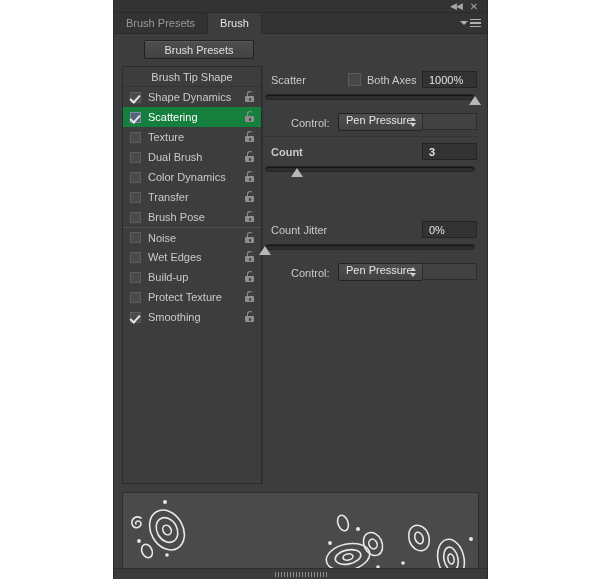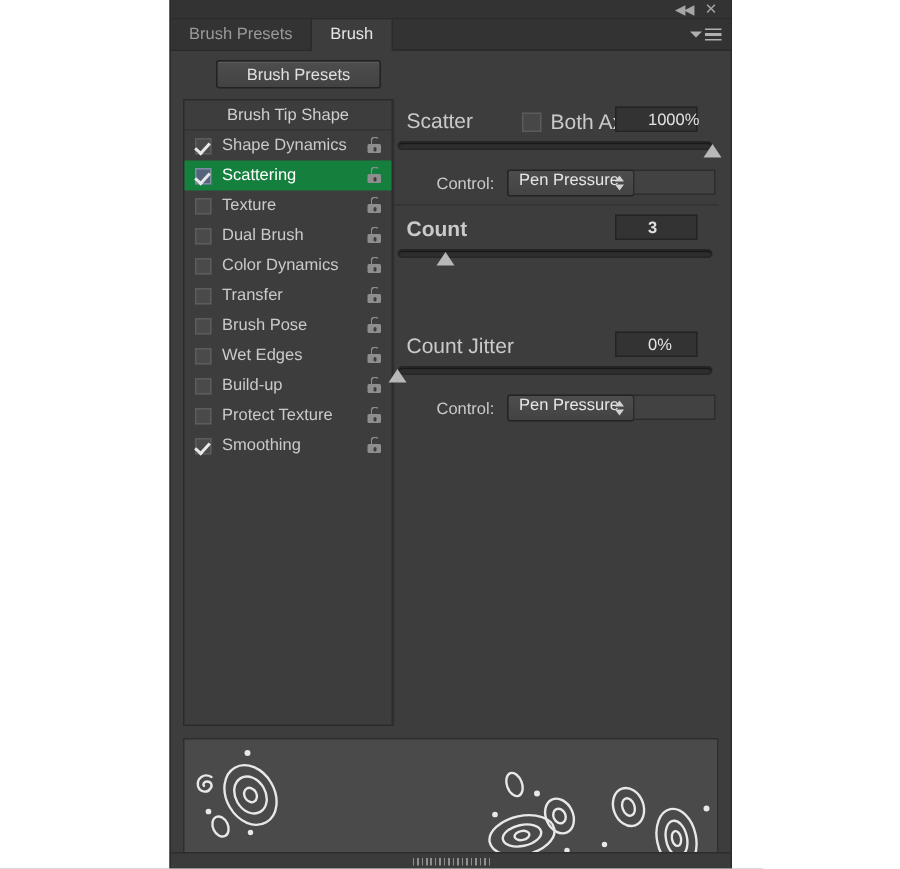--- a/index.html
+++ b/index.html
@@ -136,34 +136,34 @@
   
   .rpane {
     position:absolute; left:148px; top:32px; right:8px; height:418px;
     border-left:1px solid #333;
   }
   .ctl-sec { position:absolute; left:0; right:0; }
   .ctl-row {
     position:relative; height:20px; display:flex; align-items:center;
     padding:0 0 0 8px;
   }
-  .ctl-label { font-size:14px; color:#cacaca; white-space:nowrap; }
+  .ctl-label { font-size:11px; color:#cacaca; white-space:nowrap; }
   .checkbox-inline {
     display:flex; align-items:center; gap:6px;
     position:absolute; left:85px; top:3px; cursor:pointer;
   }
   .checkbox-inline .cb2 {
     width:13px;height:13px;background:#474747;border:1px solid #5b5b5b;
   }
   .numfield {
-    position:absolute; right:14px; top:1px;
+    position:absolute; right:2px; top:1px;
     width:55px; height:17px;
     background:#333333; border:1px solid #242424;
     color:#e2e2e2; font-size:11px;
-    display:flex; align-items:center; padding-left:21px;
+    display:flex; align-items:center; padding-left:6px;
     cursor:text;
   }
 
   
   .slider { position:relative; height:14px; margin:2px 4px 0 2px; }
   .track {
     position:absolute; left:0; right:0; top:2px; height:6px;
     background:#2e2e2e;
     border:1px solid #262626;
     border-radius:3px;
@@ -315,20 +315,28 @@
               </span>
             </div>
             <div class="row">
               <span class="cb"></span>
               <span class="row-label">Brush Pose</span>
               <span class="lock">
                 <span class="shackle"></span>
                 <span class="body"></span>
               </span>
             </div>
+            <div class="row divider-top">
+              <span class="cb"></span>
+              <span class="row-label">Noise</span>
+              <span class="lock">
+                <span class="shackle"></span>
+                <span class="body"></span>
+              </span>
+            </div>
             <div class="row">
               <span class="cb"></span>
               <span class="row-label">Wet Edges</span>
               <span class="lock">
                 <span class="shackle"></span>
                 <span class="body"></span>
               </span>
             </div>
             <div class="row">
               <span class="cb"></span>

